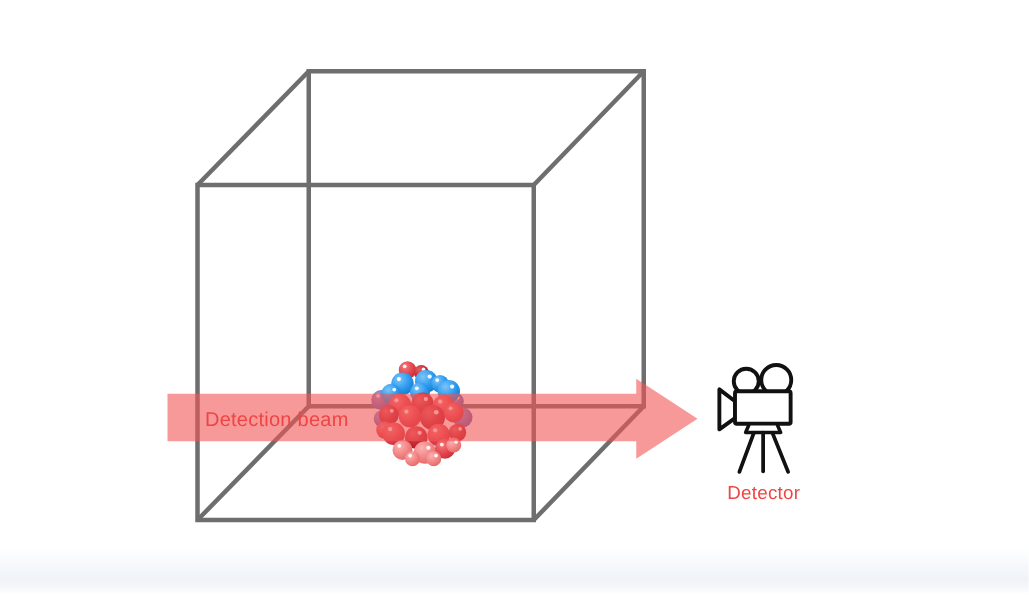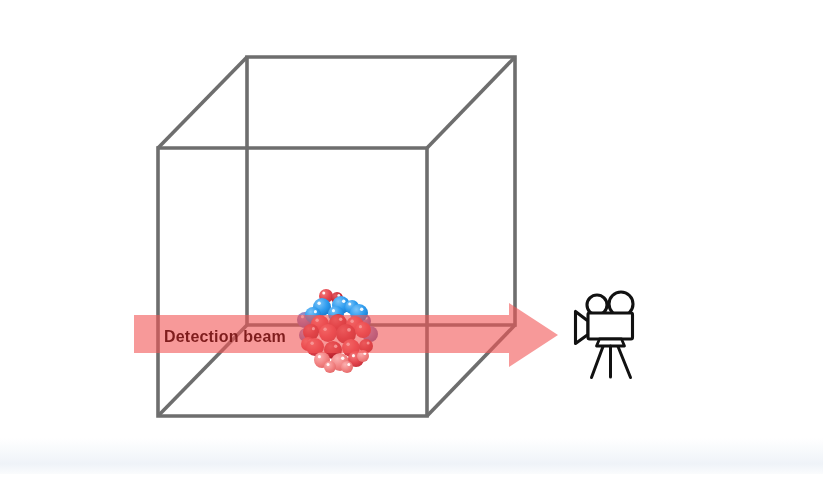--- a/index.html
+++ b/index.html
@@ -5,22 +5,22 @@
   html,body{margin:0;padding:0;}
   body{
     width:823px;height:480px;overflow:hidden;position:relative;
     background:#ffffff;
     font-family:"Liberation Sans", sans-serif;
   }
   .stage{position:absolute;left:0;top:0;width:823px;height:480px;}
   svg.diagram{position:absolute;left:0;top:0;}
   .label{
     position:absolute;
-    color:#7f1d1d;
-    font-weight:700;
+    color:#ef4444;
+    font-weight:400;
     white-space:nowrap;
     letter-spacing:0.2px;
   }
   .beam-label{
     left:164px;top:328px;
     font-size:16px;line-height:18px;
   }
   .detector-label{
     left:566px;top:386px;width:90px;
     text-align:center;
@@ -152,15 +152,16 @@
       <g stroke-width="3">
         <path d="M610.5 346 L610.5 377"></path>
         <path d="M603 346.5 L591.5 377.5"></path>
         <path d="M618 346.5 L630.5 377.5"></path>
       </g>
     </g>
   </svg>
 
   <div class="label beam-label">Detection beam</div>
 
+  <div class="label detector-label">Detector</div>
 
   <div class="bottom-fade"></div>
 </div>
 
 </body></html>

